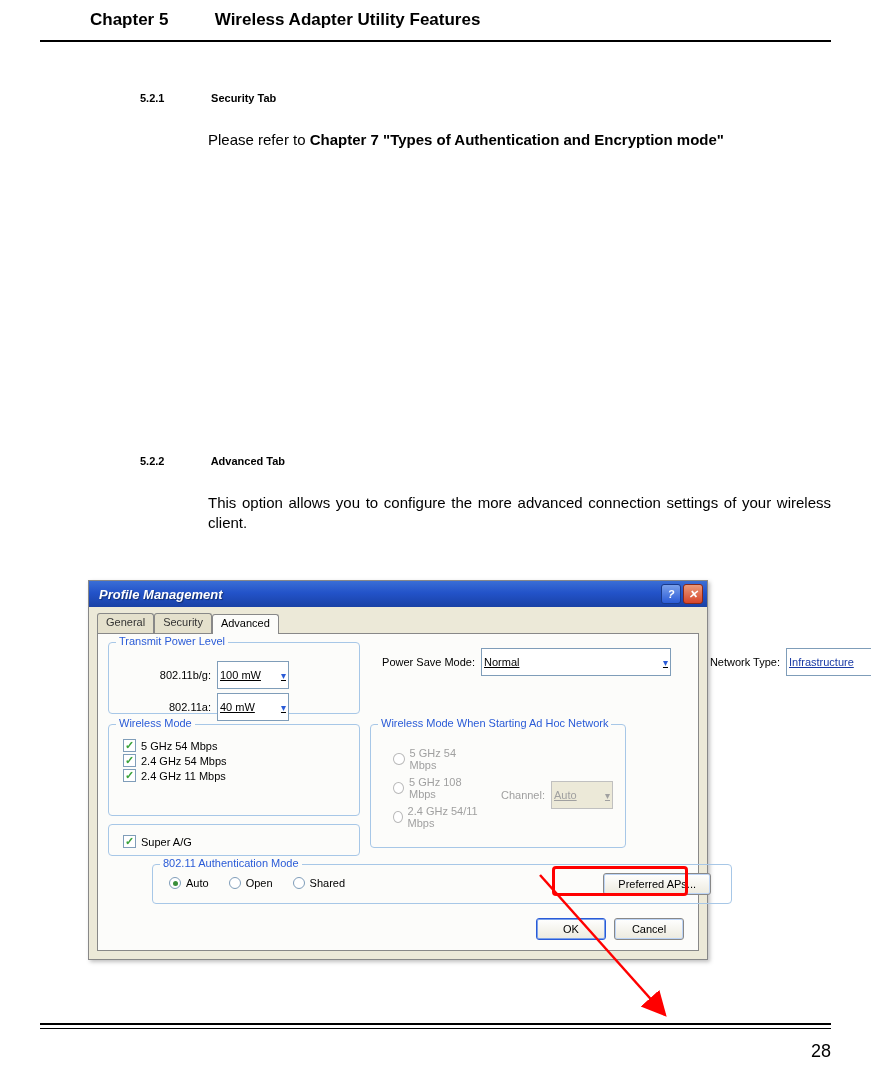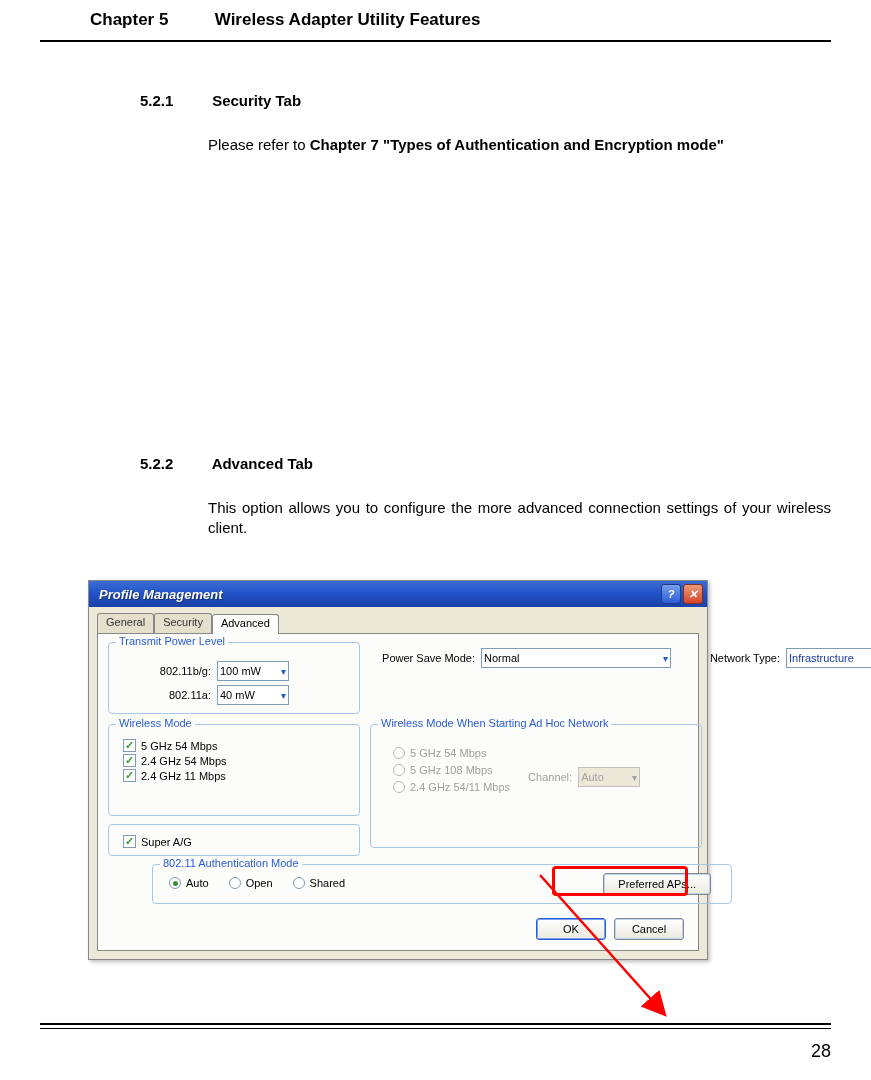--- a/index.html
+++ b/index.html
@@ -23,21 +23,21 @@
     .top-rule {
       position: absolute;
       top: 40px;
       left: 40px;
       right: 40px;
       height: 2px;
       background: #000;
     }
     .section { position: absolute; left: 140px; right: 40px; }
     .sec-521 { top: 92px; }
-    .sec-head { font-weight: bold; font-size: 15px; }
+    .sec-head { font-weight: bold; font-size: 11px; }
     .sec-head .num { display:inline-block; width: 68px; }
     .sec-body { margin-left: 68px; margin-top: 26px; font-size: 15px; text-align: justify; line-height: 1.35; }
     .sec-522 { position: absolute; top: 455px; left: 140px; right: 40px; }
     .screenshot {
       position: absolute;
       top: 580px;
       left: 88px;
       width: 620px;
       height: 380px;
       border: 1px solid #888;
@@ -105,30 +105,31 @@
       top: -8px; left: 7px;
       background: #fcfcfa;
       padding: 0 3px;
       color: #2a5bd7;
       font-size: 11px;
     }
     .g-tx { top: 8px; left: 10px; width: 252px; height: 72px; }
     .g-wm { top: 90px; left: 10px; width: 252px; height: 92px; }
     .g-sag { top: 190px; left: 10px; width: 252px; height: 32px; }
     .g-auth { top: 230px; left: 10px; width: 580px; height: 40px; margin-left: 44px; }
-    .g-adhoc { top: 90px; left: 272px; width: 332px; height: 124px; }
+    .g-adhoc { top: 90px; left: 272px; width: 256px; height: 124px; }
     .row { display:flex; align-items:center; gap:6px; margin: 4px 0; }
     .row-label { text-align:right; width: 92px; color:#000; }
     .row-label-r { text-align:right; width: 105px; color:#000; }
     select.win, .win-select {
       height: 20px;
       border: 1px solid #7f9db9;
       background: white;
       font-size: 11px;
-      padding: 1px 2px;
+      padding: 13px 2px;
+      text-decoration: underline;
     }
     .win-select { display:inline-flex; align-items:center; justify-content:space-between; }
     .win-select .arrow { color:#2a5bd7; font-size:10px; margin-left:4px; }
     .checkbox-row { display:flex; align-items:center; gap:5px; margin: 2px 0 2px 10px; }
     .chkbox {
       width: 13px; height: 13px;
       border: 1px solid #7f9db9;
       background: white;
       display:inline-flex; align-items:center; justify-content:center;
       color: #3aa23a; font-size: 11px; font-weight: bold; line-height:1;

